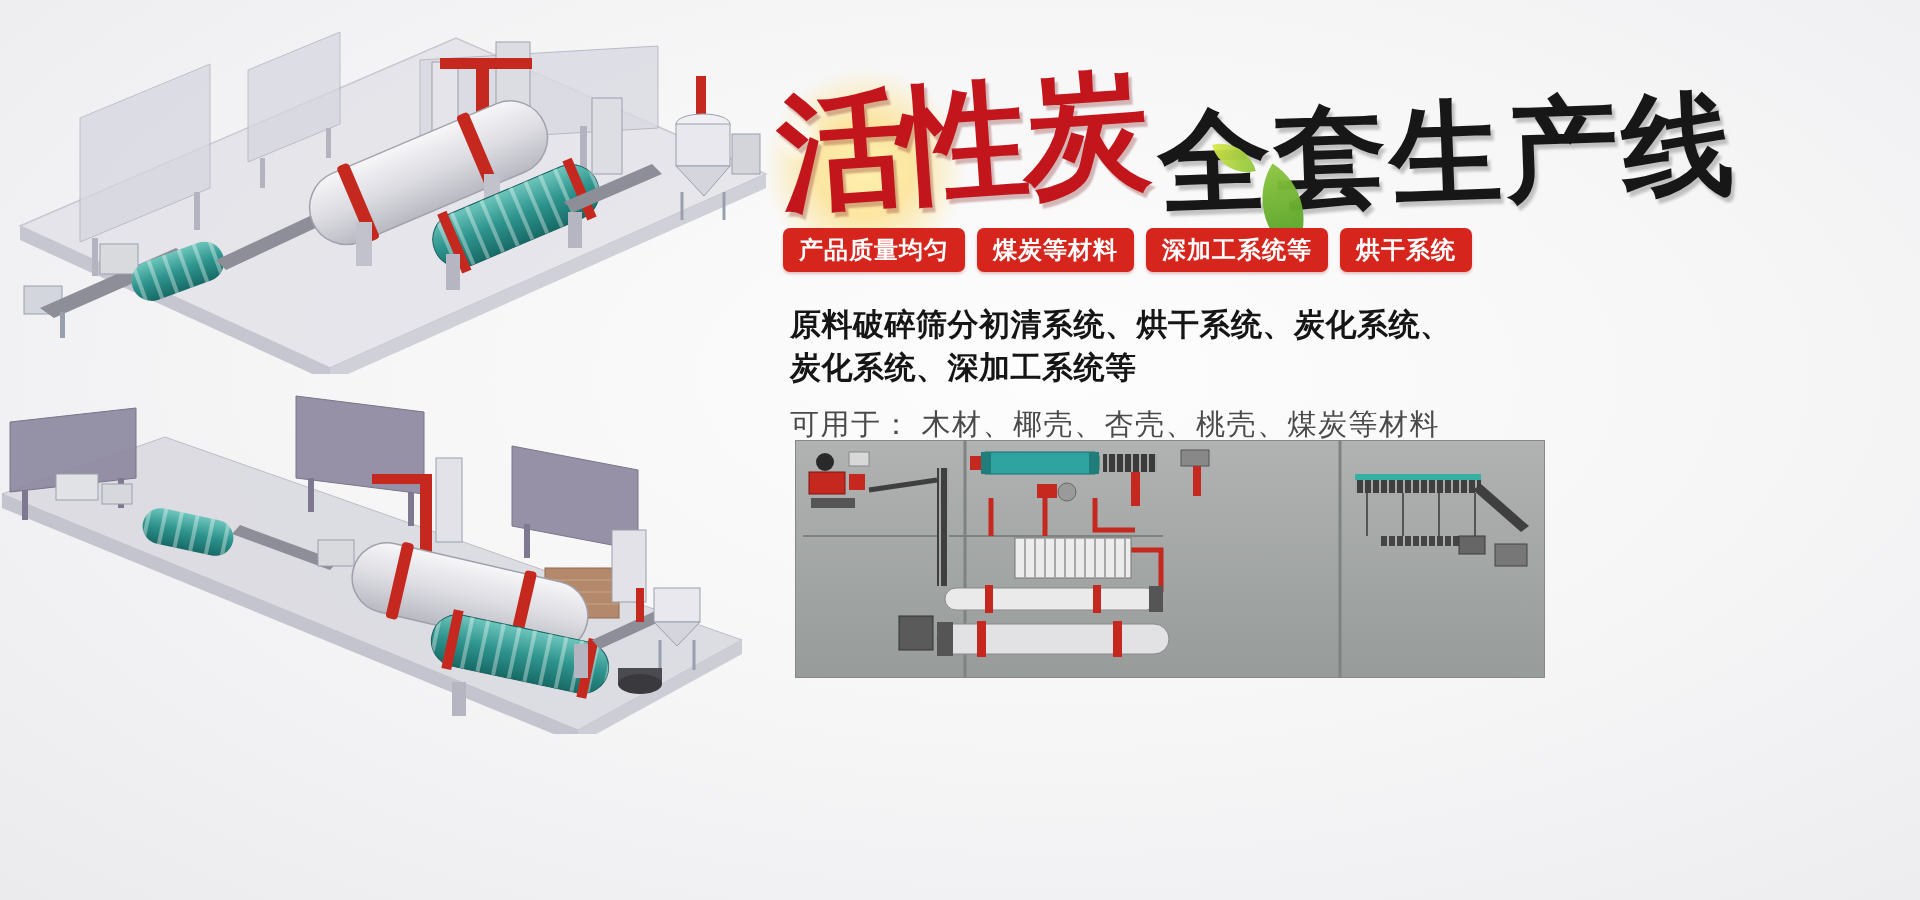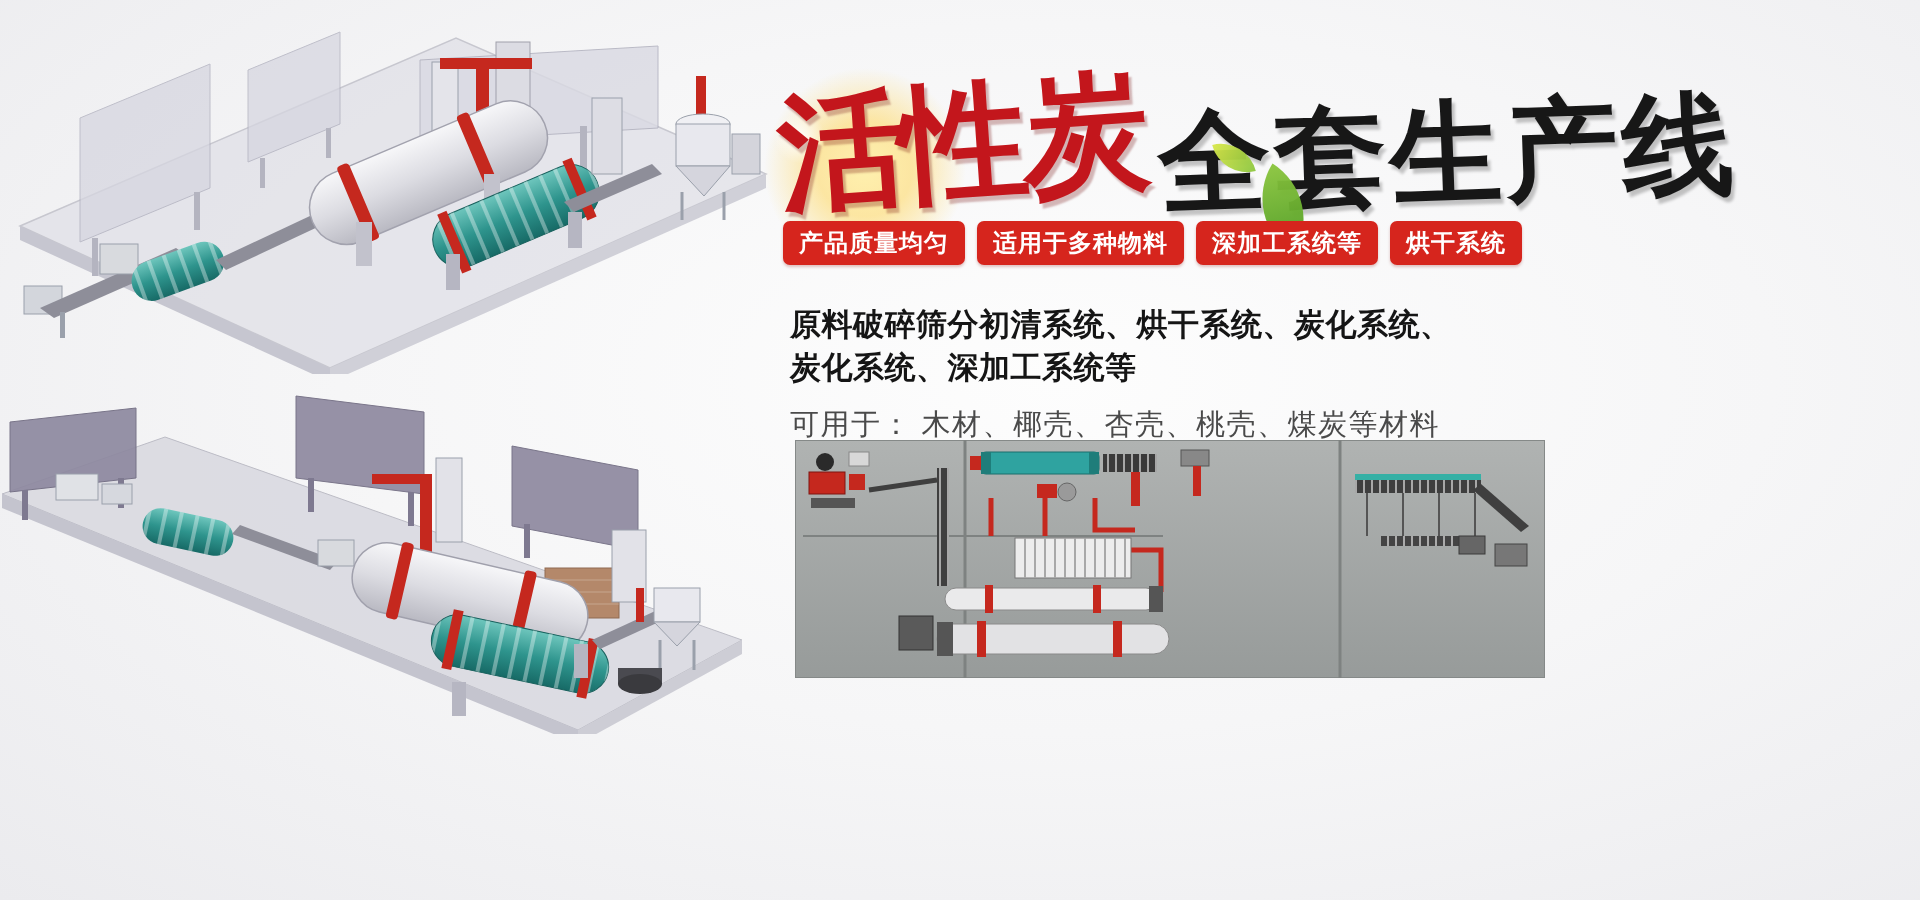--- a/index.html
+++ b/index.html
@@ -30,21 +30,21 @@
   .t-black {
     position:relative; top:6px; display:inline-block; margin-left:14px; font-size:112px; font-weight:900;
     line-height:1; color:#171717; letter-spacing:4px; transform:rotate(-2deg);
     text-shadow: 3px 5px 3px rgba(0,0,0,0.22);
   }
   .leaf { position:absolute; background:linear-gradient(135deg,#8cc63f 0%,#4c9a22 100%); border-radius:0 100% 0 100%; }
   .leaf-big { left:472px; top:98px; width:66px; height:66px; transform:rotate(32deg); opacity:.96; }
   .leaf-small { left:438px; top:62px; width:36px; height:36px; transform:rotate(-14deg);
     background:linear-gradient(135deg,#d9e84a 0%,#8cc63f 100%); opacity:.95; }
   
-  .badges { position:absolute; left:783px; top:221px; display:flex; gap:12px; }
+  .badges { position:absolute; left:783px; top:228px; display:flex; gap:12px; }
   .badge {
     display:inline-block; background:#d6251d; color:#fff; font-size:24px; font-weight:bold;
     line-height:1; padding:10px 16px; border-radius:7px; letter-spacing:1px;
     box-shadow:0 2px 3px rgba(140,20,15,0.25);
   }
   
   .desc { position:absolute; left:790px; top:306px; }
   .d-line { margin:0 0 6px 0; font-size:31px; font-weight:bold; color:#151515; letter-spacing:0.5px; line-height:1.2; }
   .usage { margin:19px 0 0 0; font-size:29px; font-weight:400; color:#4a4a4a; letter-spacing:1.5px; }
   
@@ -215,21 +215,21 @@
   <div class="title-block">
     <span class="glow"></span>
     <span class="sparkle"></span>
     <span class="t-red">活性炭</span><span class="t-black">全套生产线</span>
     <span class="leaf leaf-big"></span>
     <span class="leaf leaf-small"></span>
   </div>
 
   <div class="badges">
     <span class="badge">产品质量均匀</span>
-    <span class="badge">适用于多种物料</span>
+    <span class="badge">煤炭等材料</span>
     <span class="badge">深加工系统等</span>
     <span class="badge">烘干系统</span>
   </div>
 
   <div class="desc">
     <p class="d-line">原料破碎筛分初清系统、烘干系统、炭化系统、</p>
     <p class="d-line">炭化系统、深加工系统等</p>
     <p class="usage">可用于： 木材、椰壳、杏壳、桃壳、煤炭等材料</p>
   </div>
 

